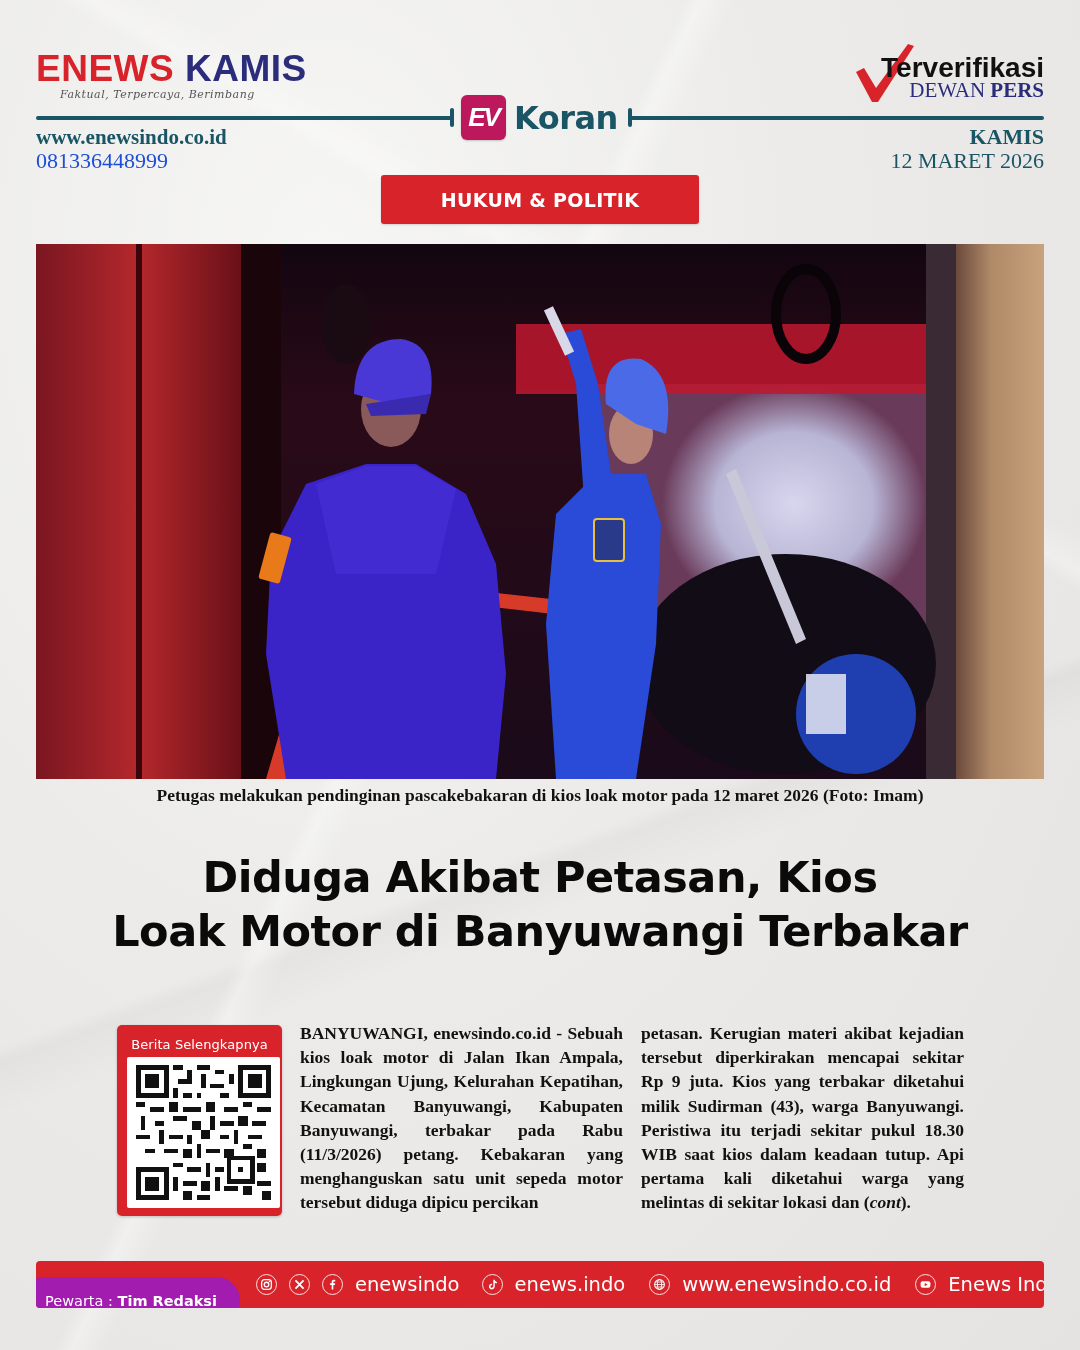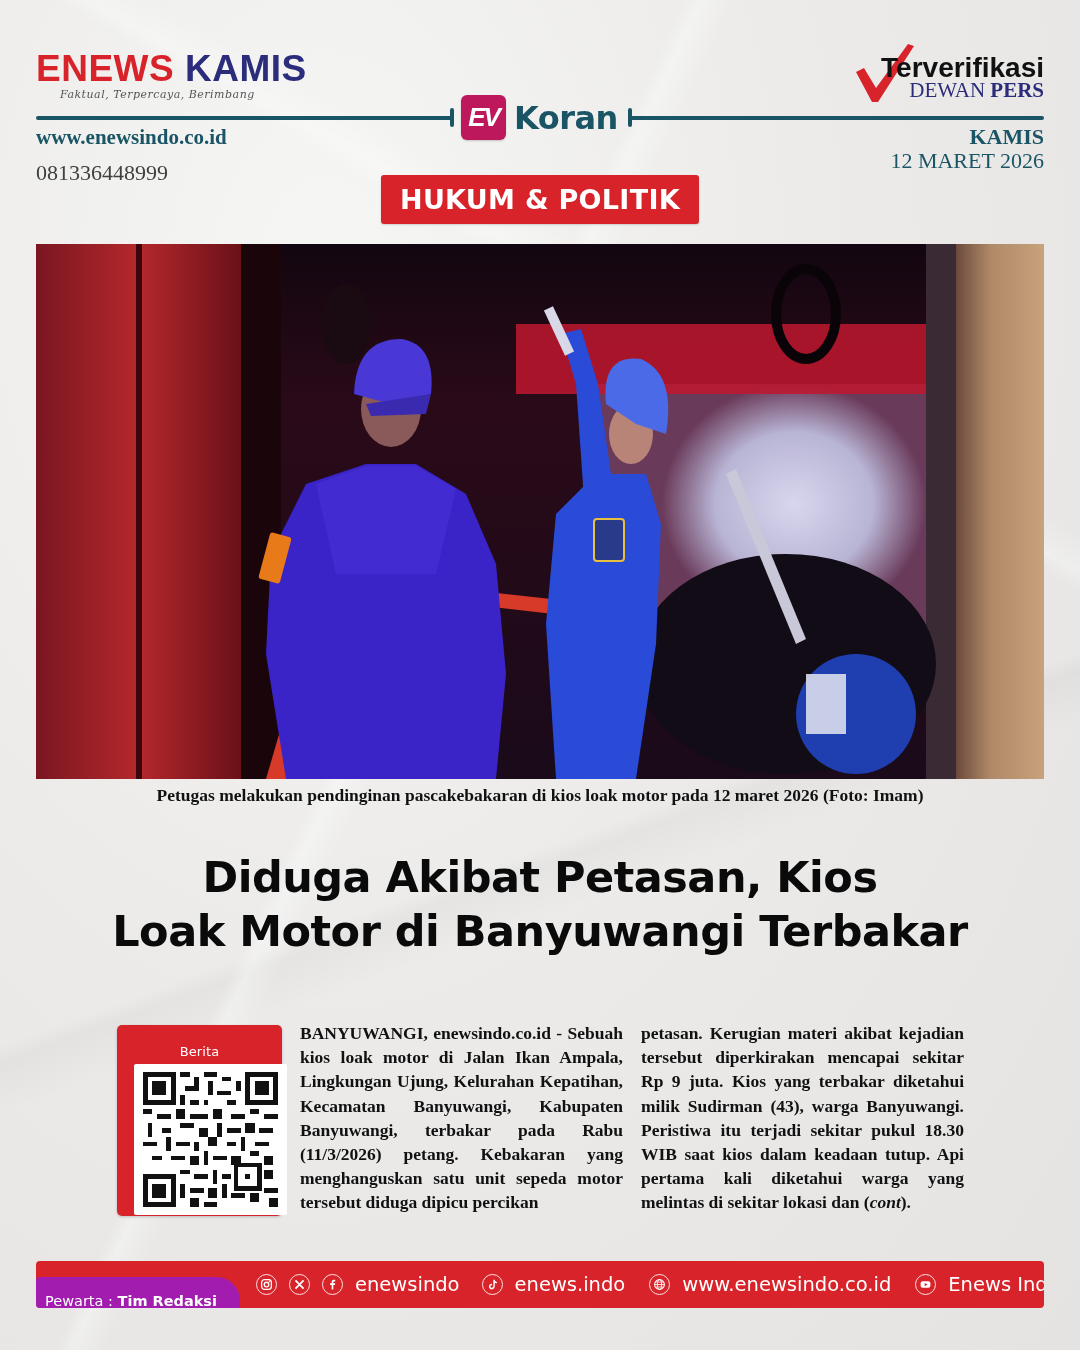--- a/index.html
+++ b/index.html
@@ -51,22 +51,22 @@
     }
     .koran-label {
       font-family: "DejaVu Sans", sans-serif; font-weight: 700;
       font-size: 32px; color: #1a5566; letter-spacing: -0.5px;
     }
     .site-url {
       position: absolute; left: 36px; top: 125px;
       font-family: "Liberation Serif", serif; font-weight: 700; font-size: 21px; color: #1a5566;
     }
     .phone {
-      position: absolute; left: 36px; top: 160px;
-      font-family: "Liberation Serif", serif; font-size: 22px; color: #404040;
+      position: absolute; left: 36px; top: 148px;
+      font-family: "Liberation Serif", serif; font-size: 22px; color: #1d4ed8;
     }
     .verified {
       position: absolute; right: 36px; top: 40px; width: 190px; height: 62px;
     }
     .verified .check {
       position: absolute; left: 0; top: 2px; width: 60px; height: 62px;
     }
     .verified .v-top {
       position: absolute; right: 0; top: 12px;
       font-family: "Liberation Sans", sans-serif; font-weight: 700; font-size: 28px; color: #111;
@@ -83,21 +83,21 @@
     .date {
       position: absolute; right: 36px; top: 148px;
       font-family: "Liberation Serif", serif; font-size: 22px; color: #1a5566;
     }
 
     
     .category {
       position: absolute; left: 381px; top: 175px; width: 318px; height: 49px;
       background: #d8232a; border-radius: 3px;
       display: flex; align-items: center; justify-content: center;
-      color: #fff; font-family: "DejaVu Sans", sans-serif; font-weight: 700; font-size: 27px;
+      color: #fff; font-family: "DejaVu Sans", sans-serif; font-weight: 700; font-size: 19px;
       letter-spacing: 0.3px;
       box-shadow: 0 1px 2px rgba(0,0,0,0.15);
     }
 
     
     .photo {
       position: absolute; left: 36px; top: 244px; width: 1008px; height: 535px; overflow: hidden;
       background: #140812;
     }
     .photo svg { display: block; }
@@ -109,21 +109,21 @@
     
     .headline {
       position: absolute; left: 40px; width: 1000px; top: 850px; text-align: center;
       font-family: "DejaVu Sans", sans-serif; font-weight: 700;
       font-size: 43px; line-height: 54px; color: #0a0a0a; letter-spacing: -0.5px;
     }
 
     
     .qr-card {
       position: absolute; left: 117px; top: 1025px; width: 165px; height: 191px;
-      background: #d8232a; border-radius: 5px; padding: 17px;
+      background: #d8232a; border-radius: 5px; padding: 10px;
       box-shadow: 0 1px 3px rgba(0,0,0,0.2);
     }
     .qr-title {
       color: #fff; font-family: "DejaVu Sans", sans-serif; font-size: 13px; text-align: center;
       height: 22px; line-height: 20px; letter-spacing: 0.1px;
     }
     .qr-box {
       background: #fff; width: 153px; height: 151px; padding: 8px; border-radius: 2px;
     }
     .qr-box svg { display: block; width: 137px; height: 135px; }

